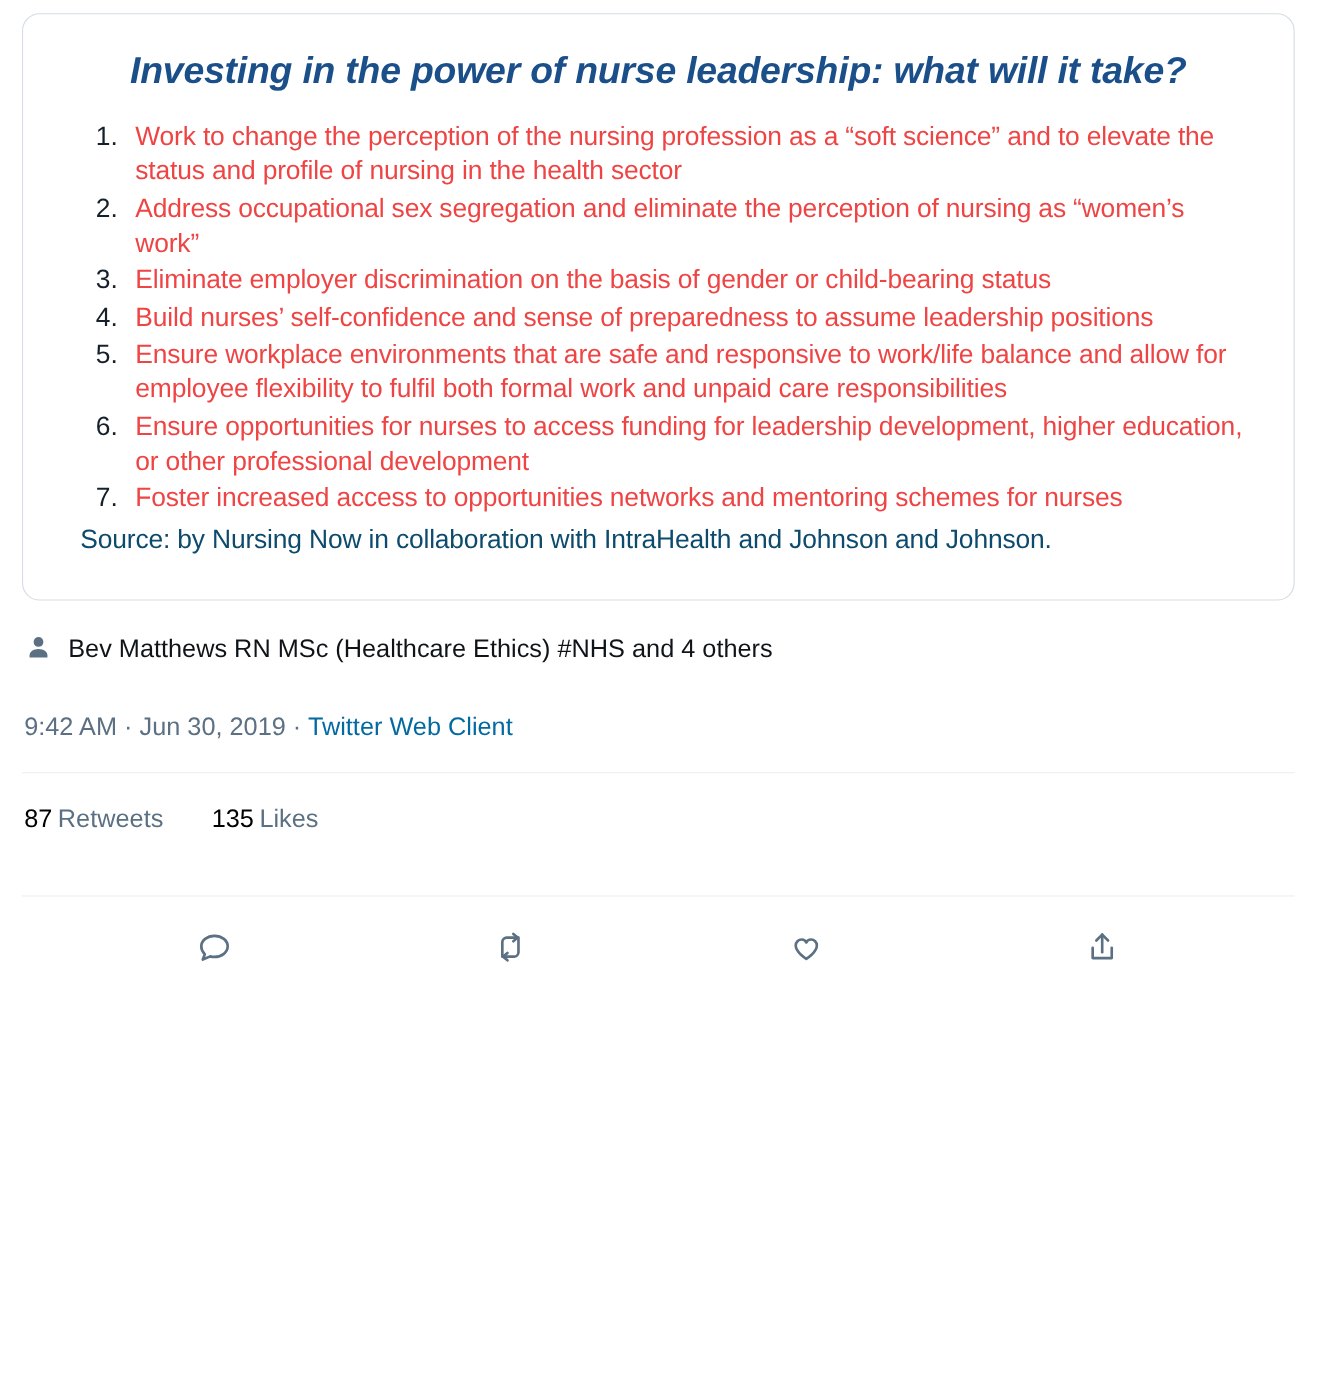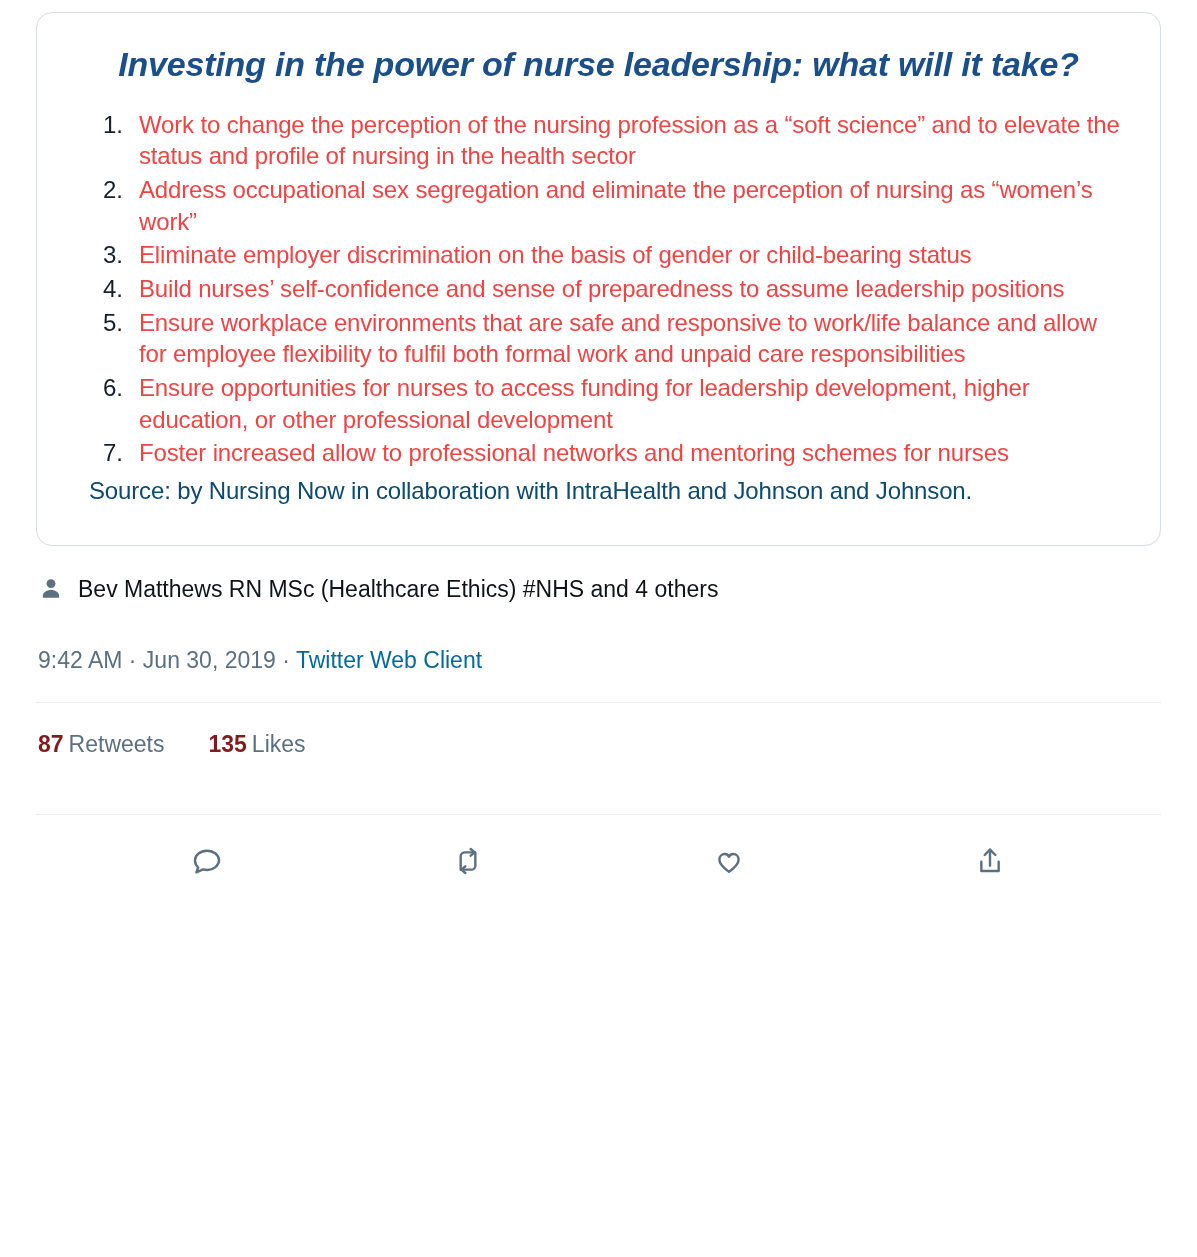--- a/index.html
+++ b/index.html
@@ -11,21 +11,21 @@
     width: 1197px;
     height: 1257px;
     font-family: "Liberation Sans", sans-serif;
     color: #0f1419;
     -webkit-font-smoothing: antialiased;
   }
 
   .tweet {
     width: 1197px;
     box-sizing: border-box;
-    padding: 0 36px;
+    padding: 0 20px;
   }
 
   
   .media-card {
     margin: 12px 0 0 0;
     border: 1px solid #d6dde3;
     border-radius: 16px;
     background: #ffffff;
     box-sizing: border-box;
     padding: 30px 40px 38px 40px;
@@ -122,22 +122,22 @@
 
   .stats-row {
     display: flex;
     align-items: center;
     gap: 44px;
     padding: 28px 0 28px 2px;
     font-size: 23px;
     color: #5b7083;
   }
   .stat strong {
-    color: #7f1d1d;
-    font-weight: bold;
+    color: #000000;
+    font-weight: normal;
     margin-right: 5px;
   }
 
   .actions-row {
     display: flex;
     align-items: center;
     justify-content: space-around;
     padding: 18px 40px 10px 40px;
   }
   .action-btn {
@@ -180,21 +180,21 @@
       <li class="rec-item">
         <span class="rec-num">5.</span>
         <span class="rec-text">Ensure workplace environments that are safe and responsive to work/life balance and allow for employee flexibility to fulfil both formal work and unpaid care responsibilities</span>
       </li>
       <li class="rec-item">
         <span class="rec-num">6.</span>
         <span class="rec-text">Ensure opportunities for nurses to access funding for leadership development, higher education, or other professional development</span>
       </li>
       <li class="rec-item">
         <span class="rec-num">7.</span>
-        <span class="rec-text">Foster increased allow to professional networks and mentoring schemes for nurses</span>
+        <span class="rec-text">Foster increased access to opportunities networks and mentoring schemes for nurses</span>
       </li>
     </ul>
 
     <div class="source-line">Source: by Nursing Now in collaboration with IntraHealth  and Johnson and Johnson.</div>
   </div>
 
   <div class="tagged-row">
     <span class="person-icon">
       <svg viewBox="0 0 24 24" width="26" height="26" fill="currentColor" aria-hidden="true">
         <circle cx="12" cy="7" r="4.1"></circle>

